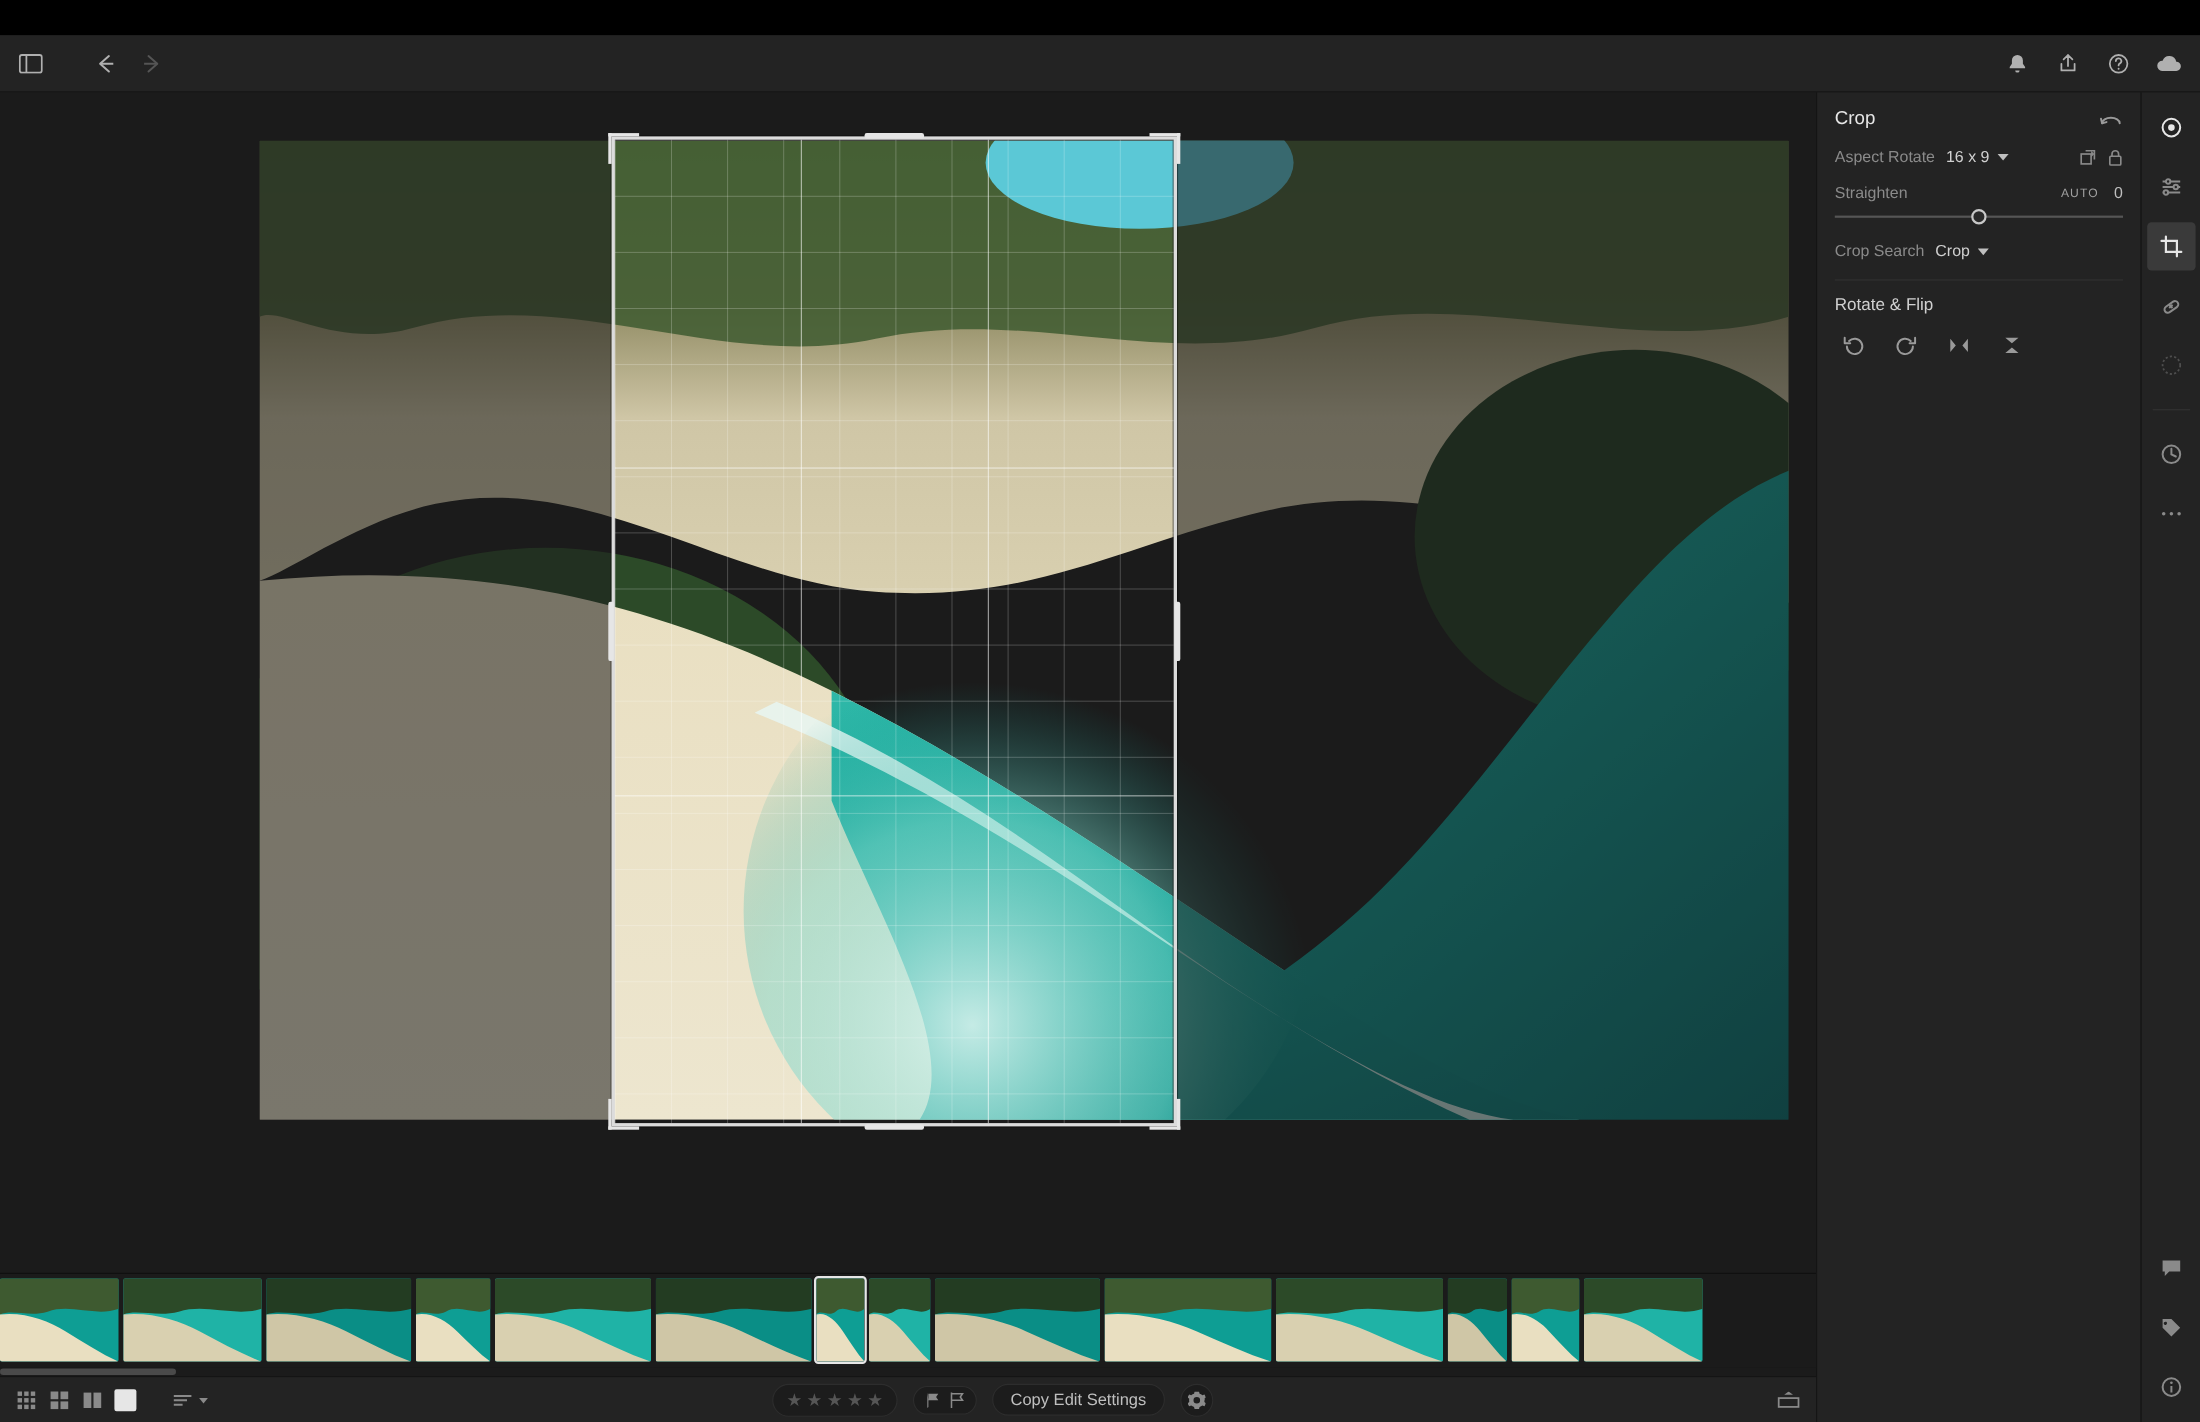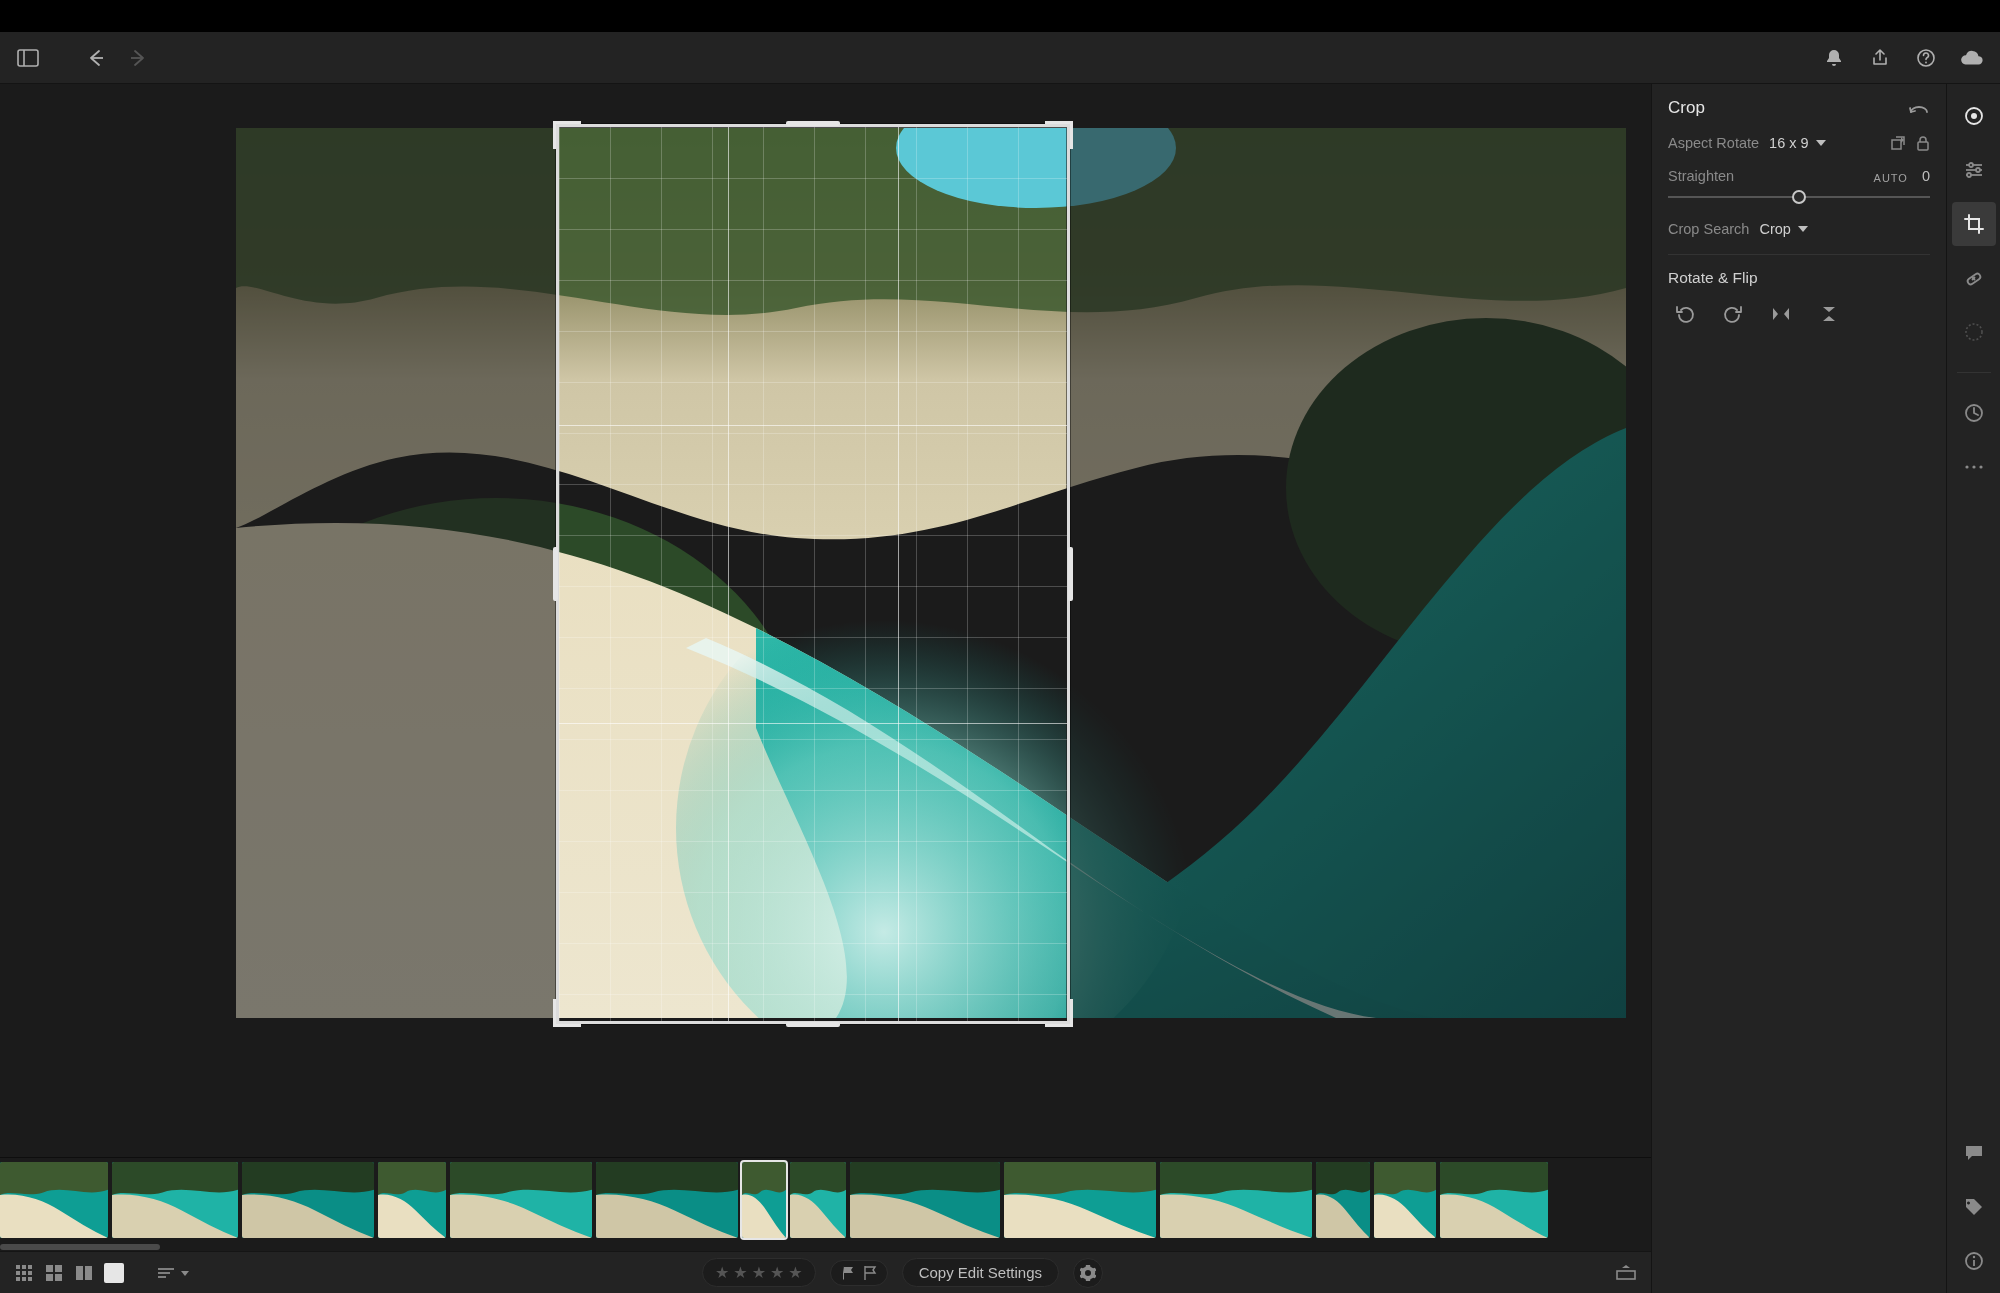--- a/index.html
+++ b/index.html
@@ -92,21 +92,21 @@
   .right-panel{width:295px;background:var(--bg2);border-left:1px solid #141414;display:flex;flex-direction:column;padding:0;}
   .panel-section{padding:14px 16px 10px 16px;}
   .panel-header{display:flex;align-items:center;justify-content:space-between;margin-bottom:14px;}
   .panel-header .title{color:#e6e6e6;font-size:17px;font-weight:500;}
   .panel-row{display:flex;align-items:center;font-size:14.5px;color:var(--text2);margin-bottom:14px;min-height:22px;}
   .panel-row .label{flex:0 0 auto;}
   .panel-row .value{color:#d0d0d0;margin-left:10px;}
   .panel-row .right{margin-left:auto;display:flex;align-items:center;gap:10px;color:#8a8a8a;}
   .panel-row .chev{margin-left:6px;color:#bfbfbf;}
   .slider-row{display:flex;flex-direction:column;gap:6px;margin-bottom:14px;}
-  .slider-row .top{display:flex;align-items:flex-end;font-size:14.5px;color:var(--text2);}
+  .slider-row .top{display:flex;align-items:center;font-size:14.5px;color:var(--text2);}
   .slider-row .auto{margin-left:auto;font-size:11px;letter-spacing:1px;color:#a0a0a0;}
   .slider-row .num{margin-left:14px;color:#bfbfbf;}
   .slider-track{position:relative;height:14px;}
   .slider-line{position:absolute;top:50%;left:0;right:0;height:2px;background:#555;transform:translateY(-50%);}
   .slider-knob{position:absolute;top:50%;left:50%;width:14px;height:14px;border:2px solid #c8c8c8;background:#2a2a2a;border-radius:50%;transform:translate(-50%,-50%);}
   .panel-divider{height:1px;background:#333;margin:6px 0 14px 0;}
   .subhead{color:#d0d0d0;font-size:15.5px;margin:10px 0 14px 0;}
   .flip-row{display:flex;justify-content:flex-start;gap:22px;padding:0 4px;}
   .flip-row .tool{color:#9a9a9a;cursor:pointer;width:26px;height:26px;display:flex;align-items:center;justify-content:center;}
 

